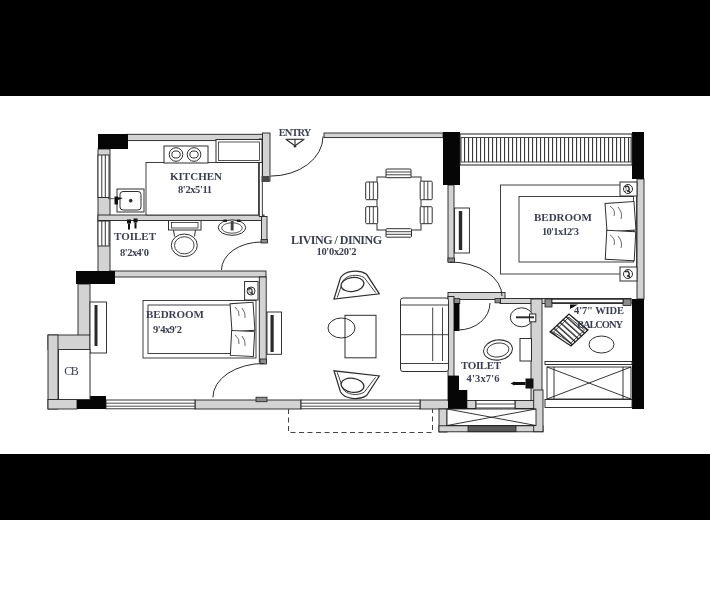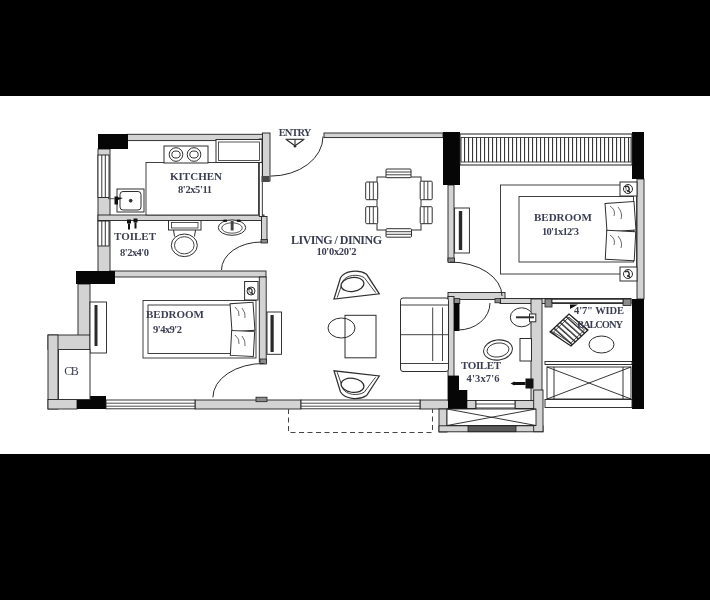--- a/index.html
+++ b/index.html
@@ -1,16 +1,16 @@
 <!DOCTYPE html>
 <html><head>
 <meta charset="utf-8">
 <style>
   html,body{margin:0;padding:0;background:#fff;}
-  #wrap{width:710px;height:600px;position:relative;overflow:hidden;background:#fff;}
+  #wrap{width:710px;height:520px;position:relative;overflow:hidden;background:#fff;}
   svg{display:block;}
   text{font-family:"Liberation Serif",serif;fill:#3b3e52;}
 </style>
 </head>
 <body>
 <div id="wrap">
 <svg width="710" height="600" viewBox="0 0 710 600">
 <defs>
   <pattern id="vh" width="4" height="10" patternUnits="userSpaceOnUse">
     <rect x="0" y="0" width="1.1" height="10" fill="#383838"></rect>

